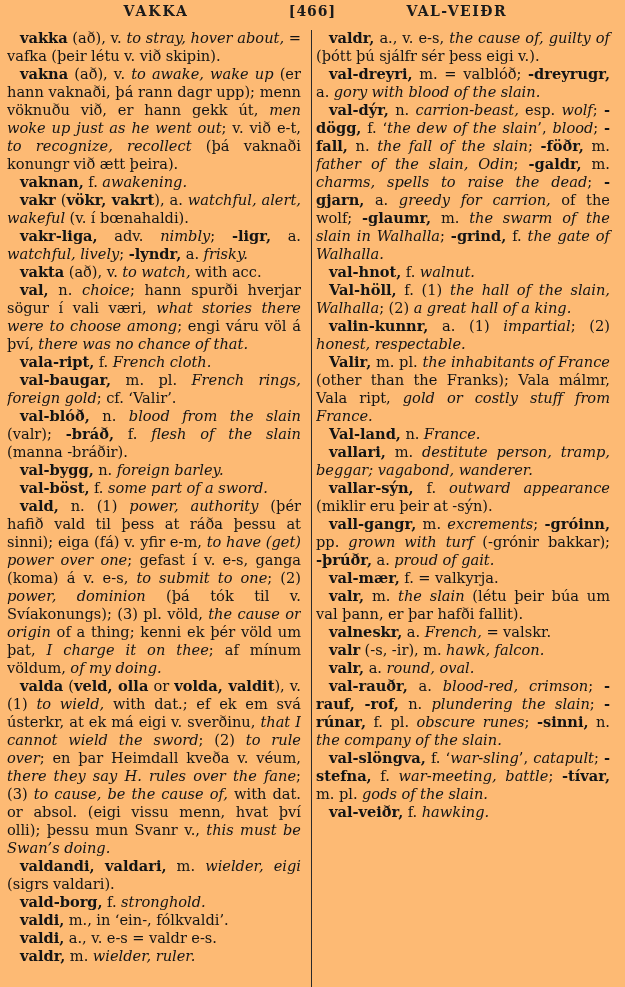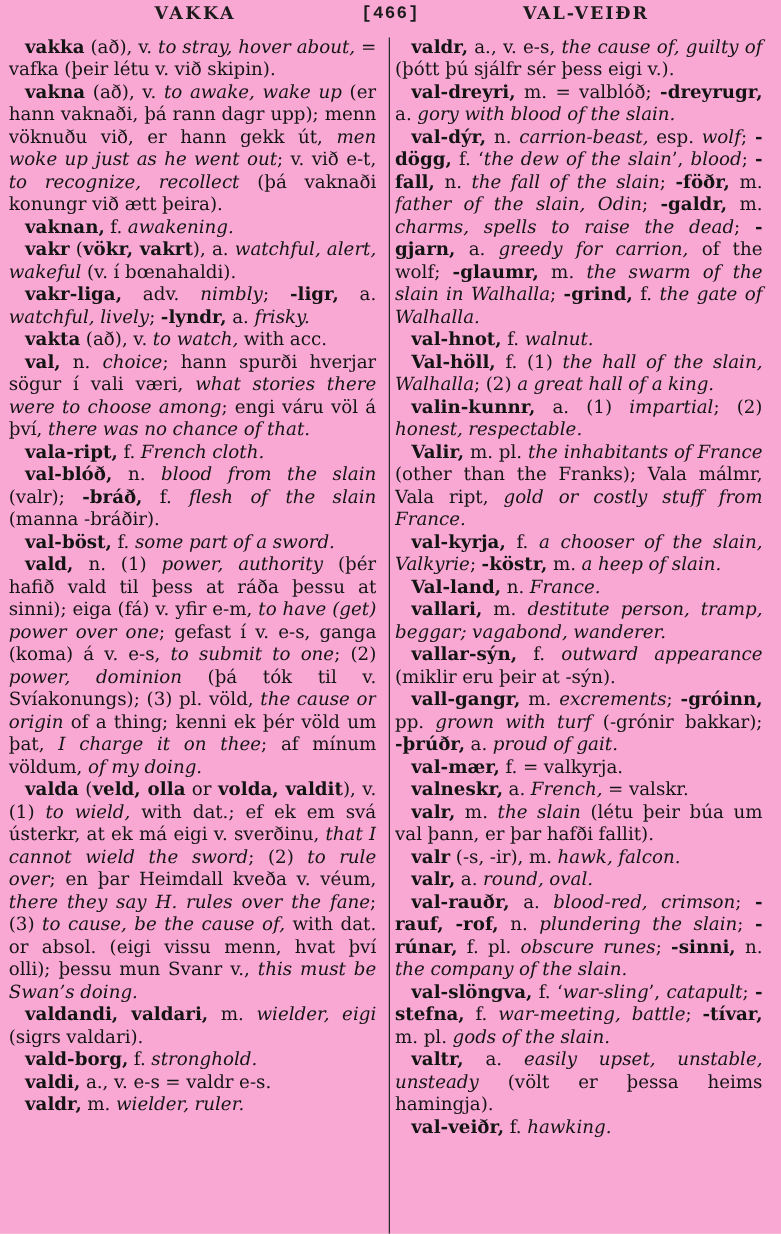--- a/index.html
+++ b/index.html
@@ -5,43 +5,42 @@
   html,body{margin:0;padding:0;}
   body{
     background:#fbfbf8;
     font-family:"DejaVu Serif","Liberation Serif",serif;
     color:#141414;
     -webkit-font-smoothing:antialiased;
   }
   .page{
     position:relative;
     width:625px;height:987px;
-    background:#f9a8d4;
+    background:#fdba74;
     overflow:hidden;
   }
   
   .running-head{
     position:relative;
     height:26px;
     padding-top:3px;
     font-weight:700;
     font-size:14px;
     letter-spacing:2px;
     color:#1b1b1b;
   }
   .running-head .head-left,
   .running-head .head-right{
     position:absolute;top:3px;width:50%;text-align:center;
   }
   .running-head .head-left{left:0;}
-  .running-head .head-right{right:0;letter-spacing:1.5px;padding-left:30px;}
+  .running-head .head-right{right:12px;letter-spacing:1.5px;padding-left:30px;}
   .running-head .page-number{
     position:absolute;top:3px;left:50%;transform:translateX(-50%);
     letter-spacing:1px;
-    font-family:Liberation Mono, monospace;
   }
   
   .divider{
     position:absolute;
     left:311px;top:30px;bottom:0;
     width:1px;
     background:#2a2a2a;
   }
   
   .cols{
@@ -84,47 +83,48 @@
   <div class="cols">
     <div class="col col-left">
         <p class="entry"><span class="seg-b">vakka</span><span class="seg-r"> (að), v. </span><span class="seg-i">to stray, hover about,</span><span class="seg-r"> = vafka (þeir létu v. við skipin).</span></p>
         <p class="entry"><span class="seg-b">vakna</span><span class="seg-r"> (að), v. </span><span class="seg-i">to awake, wake up</span><span class="seg-r"> (er hann vaknaði, þá rann dagr upp); menn vöknuðu við, er hann gekk út, </span><span class="seg-i">men woke up just as he went out</span><span class="seg-r">; v. við e-t, </span><span class="seg-i">to recognize, recollect</span><span class="seg-r"> (þá vaknaði konungr við ætt þeira).</span></p>
         <p class="entry"><span class="seg-b">vaknan,</span><span class="seg-r"> f. </span><span class="seg-i">awakening.</span></p>
         <p class="entry"><span class="seg-b">vakr</span><span class="seg-r"> (</span><span class="seg-b">vökr, vakrt</span><span class="seg-r">), a. </span><span class="seg-i">watchful, alert, wakeful</span><span class="seg-r"> (v. í bœnahaldi).</span></p>
         <p class="entry"><span class="seg-b">vakr-liga,</span><span class="seg-r"> adv. </span><span class="seg-i">nimbly</span><span class="seg-r">; </span><span class="seg-b">-ligr,</span><span class="seg-r"> a. </span><span class="seg-i">watchful, lively</span><span class="seg-r">; </span><span class="seg-b">-lyndr,</span><span class="seg-r"> a. </span><span class="seg-i">frisky.</span></p>
         <p class="entry"><span class="seg-b">vakta</span><span class="seg-r"> (að), v. </span><span class="seg-i">to watch,</span><span class="seg-r"> with acc.</span></p>
         <p class="entry"><span class="seg-b">val,</span><span class="seg-r"> n. </span><span class="seg-i">choice</span><span class="seg-r">; hann spurði hverjar sögur í vali væri, </span><span class="seg-i">what stories there were to choose among</span><span class="seg-r">; engi váru völ á því, </span><span class="seg-i">there was no chance of that.</span></p>
         <p class="entry"><span class="seg-b">vala-ript,</span><span class="seg-r"> f. </span><span class="seg-i">French cloth.</span></p>
+        <p class="entry"><span class="seg-b">val-baugar,</span><span class="seg-r"> m. pl. </span><span class="seg-i">French rings, foreign gold</span><span class="seg-r">; cf. ‘Valir’.</span></p>
         <p class="entry"><span class="seg-b">val-blóð,</span><span class="seg-r"> n. </span><span class="seg-i">blood from the slain</span><span class="seg-r"> (valr); </span><span class="seg-b">-bráð,</span><span class="seg-r"> f. </span><span class="seg-i">flesh of the slain</span><span class="seg-r"> (manna -bráðir).</span></p>
+        <p class="entry"><span class="seg-b">val-bygg,</span><span class="seg-r"> n. </span><span class="seg-i">foreign barley.</span></p>
         <p class="entry"><span class="seg-b">val-böst,</span><span class="seg-r"> f. </span><span class="seg-i">some part of a sword.</span></p>
         <p class="entry"><span class="seg-b">vald,</span><span class="seg-r"> n. (1) </span><span class="seg-i">power, authority</span><span class="seg-r"> (þér hafið vald til þess at ráða þessu at sinni); eiga (fá) v. yfir e-m, </span><span class="seg-i">to have (get) power over one</span><span class="seg-r">; gefast í v. e-s, ganga (koma) á v. e-s, </span><span class="seg-i">to submit to one</span><span class="seg-r">; (2) </span><span class="seg-i">power, dominion</span><span class="seg-r"> (þá tók til v. Svíakonungs); (3) pl. völd, </span><span class="seg-i">the cause or origin</span><span class="seg-r"> of a thing; kenni ek þér völd um þat, </span><span class="seg-i">I charge it on thee</span><span class="seg-r">; af mínum völdum, </span><span class="seg-i">of my doing.</span></p>
         <p class="entry"><span class="seg-b">valda</span><span class="seg-r"> (</span><span class="seg-b">veld, olla</span><span class="seg-r"> or </span><span class="seg-b">volda, valdit</span><span class="seg-r">), v. (1) </span><span class="seg-i">to wield,</span><span class="seg-r"> with dat.; ef ek em svá ústerkr, at ek má eigi v. sverðinu, </span><span class="seg-i">that I cannot wield the sword</span><span class="seg-r">; (2) </span><span class="seg-i">to rule over</span><span class="seg-r">; en þar Heimdall kveða v. véum, </span><span class="seg-i">there they say H. rules over the fane</span><span class="seg-r">; (3) </span><span class="seg-i">to cause, be the cause of,</span><span class="seg-r"> with dat. or absol. (eigi vissu menn, hvat því olli); þessu mun Svanr v., </span><span class="seg-i">this must be Swan’s doing.</span></p>
         <p class="entry"><span class="seg-b">valdandi, valdari,</span><span class="seg-r"> m. </span><span class="seg-i">wielder, eigi</span><span class="seg-r"> (sigrs valdari).</span></p>
         <p class="entry"><span class="seg-b">vald-borg,</span><span class="seg-r"> f. </span><span class="seg-i">stronghold.</span></p>
+        <p class="entry"><span class="seg-b">valdi,</span><span class="seg-r"> m., in ‘ein-, fólkvaldi’.</span></p>
         <p class="entry"><span class="seg-b">valdi,</span><span class="seg-r"> a., v. e-s = valdr e-s.</span></p>
         <p class="entry"><span class="seg-b">valdr,</span><span class="seg-r"> m. </span><span class="seg-i">wielder, ruler.</span></p>
       </div>
     <div class="col col-right">
         <p class="entry"><span class="seg-b">valdr,</span><span class="seg-r"> a., v. e-s, </span><span class="seg-i">the cause of, guilty of</span><span class="seg-r"> (þótt þú sjálfr sér þess eigi v.).</span></p>
         <p class="entry"><span class="seg-b">val-dreyri,</span><span class="seg-r"> m. = valblóð; </span><span class="seg-b">-dreyrugr,</span><span class="seg-r"> a. </span><span class="seg-i">gory with blood of the slain.</span></p>
         <p class="entry"><span class="seg-b">val-dýr,</span><span class="seg-r"> n. </span><span class="seg-i">carrion-beast,</span><span class="seg-r"> esp. </span><span class="seg-i">wolf</span><span class="seg-r">; </span><span class="seg-b">-dögg,</span><span class="seg-r"> f. ‘</span><span class="seg-i">the dew of the slain</span><span class="seg-r">’, </span><span class="seg-i">blood</span><span class="seg-r">; </span><span class="seg-b">-fall,</span><span class="seg-r"> n. </span><span class="seg-i">the fall of the slain</span><span class="seg-r">; </span><span class="seg-b">-föðr,</span><span class="seg-r"> m. </span><span class="seg-i">father of the slain, Odin</span><span class="seg-r">; </span><span class="seg-b">-galdr,</span><span class="seg-r"> m. </span><span class="seg-i">charms, spells to raise the dead</span><span class="seg-r">; </span><span class="seg-b">-gjarn,</span><span class="seg-r"> a. </span><span class="seg-i">greedy for carrion,</span><span class="seg-r"> of the wolf; </span><span class="seg-b">-glaumr,</span><span class="seg-r"> m. </span><span class="seg-i">the swarm of the slain in Walhalla</span><span class="seg-r">; </span><span class="seg-b">-grind,</span><span class="seg-r"> f. </span><span class="seg-i">the gate of Walhalla.</span></p>
         <p class="entry"><span class="seg-b">val-hnot,</span><span class="seg-r"> f. </span><span class="seg-i">walnut.</span></p>
         <p class="entry"><span class="seg-b">Val-höll,</span><span class="seg-r"> f. (1) </span><span class="seg-i">the hall of the slain, Walhalla</span><span class="seg-r">; (2) </span><span class="seg-i">a great hall of a king.</span></p>
         <p class="entry"><span class="seg-b">valin-kunnr,</span><span class="seg-r"> a. (1) </span><span class="seg-i">impartial</span><span class="seg-r">; (2) </span><span class="seg-i">honest, respectable.</span></p>
         <p class="entry"><span class="seg-b">Valir,</span><span class="seg-r"> m. pl. </span><span class="seg-i">the inhabitants of France</span><span class="seg-r"> (other than the Franks); Vala málmr, Vala ript, </span><span class="seg-i">gold or costly stuff from France.</span></p>
-        <p class="entry"><span class="seg-b">val-kyrja,</span><span class="seg-r"> f. </span><span class="seg-i">a chooser of the slain, Valkyrie</span><span class="seg-r">; </span><span class="seg-b">-köstr,</span><span class="seg-r"> m. </span><span class="seg-i">a heep of slain.</span></p>
         <p class="entry"><span class="seg-b">Val-land,</span><span class="seg-r"> n. </span><span class="seg-i">France.</span></p>
         <p class="entry"><span class="seg-b">vallari,</span><span class="seg-r"> m. </span><span class="seg-i">destitute person, tramp, beggar; vagabond, wanderer.</span></p>
         <p class="entry"><span class="seg-b">vallar-sýn,</span><span class="seg-r"> f. </span><span class="seg-i">outward appearance</span><span class="seg-r"> (miklir eru þeir at -sýn).</span></p>
         <p class="entry"><span class="seg-b">vall-gangr,</span><span class="seg-r"> m. </span><span class="seg-i">excrements</span><span class="seg-r">; </span><span class="seg-b">-gróinn,</span><span class="seg-r"> pp. </span><span class="seg-i">grown with turf</span><span class="seg-r"> (-grónir bakkar); </span><span class="seg-b">-þrúðr,</span><span class="seg-r"> a. </span><span class="seg-i">proud of gait.</span></p>
         <p class="entry"><span class="seg-b">val-mær,</span><span class="seg-r"> f. = valkyrja.</span></p>
+        <p class="entry"><span class="seg-b">valr,</span><span class="seg-r"> m. </span><span class="seg-i">the slain</span><span class="seg-r"> (létu þeir búa um val þann, er þar hafði fallit).</span></p>
         <p class="entry"><span class="seg-b">valneskr,</span><span class="seg-r"> a. </span><span class="seg-i">French,</span><span class="seg-r"> = valskr.</span></p>
-        <p class="entry"><span class="seg-b">valr,</span><span class="seg-r"> m. </span><span class="seg-i">the slain</span><span class="seg-r"> (létu þeir búa um val þann, er þar hafði fallit).</span></p>
         <p class="entry"><span class="seg-b">valr</span><span class="seg-r"> (-s, -ir), m. </span><span class="seg-i">hawk, falcon.</span></p>
         <p class="entry"><span class="seg-b">valr,</span><span class="seg-r"> a. </span><span class="seg-i">round, oval.</span></p>
         <p class="entry"><span class="seg-b">val-rauðr,</span><span class="seg-r"> a. </span><span class="seg-i">blood-red, crimson</span><span class="seg-r">; </span><span class="seg-b">-rauf, -rof,</span><span class="seg-r"> n. </span><span class="seg-i">plundering the slain</span><span class="seg-r">; </span><span class="seg-b">-rúnar,</span><span class="seg-r"> f. pl. </span><span class="seg-i">obscure runes</span><span class="seg-r">; </span><span class="seg-b">-sinni,</span><span class="seg-r"> n. </span><span class="seg-i">the company of the slain.</span></p>
         <p class="entry"><span class="seg-b">val-slöngva,</span><span class="seg-r"> f. ‘</span><span class="seg-i">war-sling</span><span class="seg-r">’, </span><span class="seg-i">catapult</span><span class="seg-r">; </span><span class="seg-b">-stefna,</span><span class="seg-r"> f. </span><span class="seg-i">war-meeting, battle</span><span class="seg-r">; </span><span class="seg-b">-tívar,</span><span class="seg-r"> m. pl. </span><span class="seg-i">gods of the slain.</span></p>
-        <p class="entry"><span class="seg-b">valtr,</span><span class="seg-r"> a. </span><span class="seg-i">easily upset, unstable, unsteady</span><span class="seg-r"> (völt er þessa heims hamingja).</span></p>
         <p class="entry"><span class="seg-b">val-veiðr,</span><span class="seg-r"> f. </span><span class="seg-i">hawking.</span></p>
       </div>
   </div>
 
 </div>
 
 </body></html>

